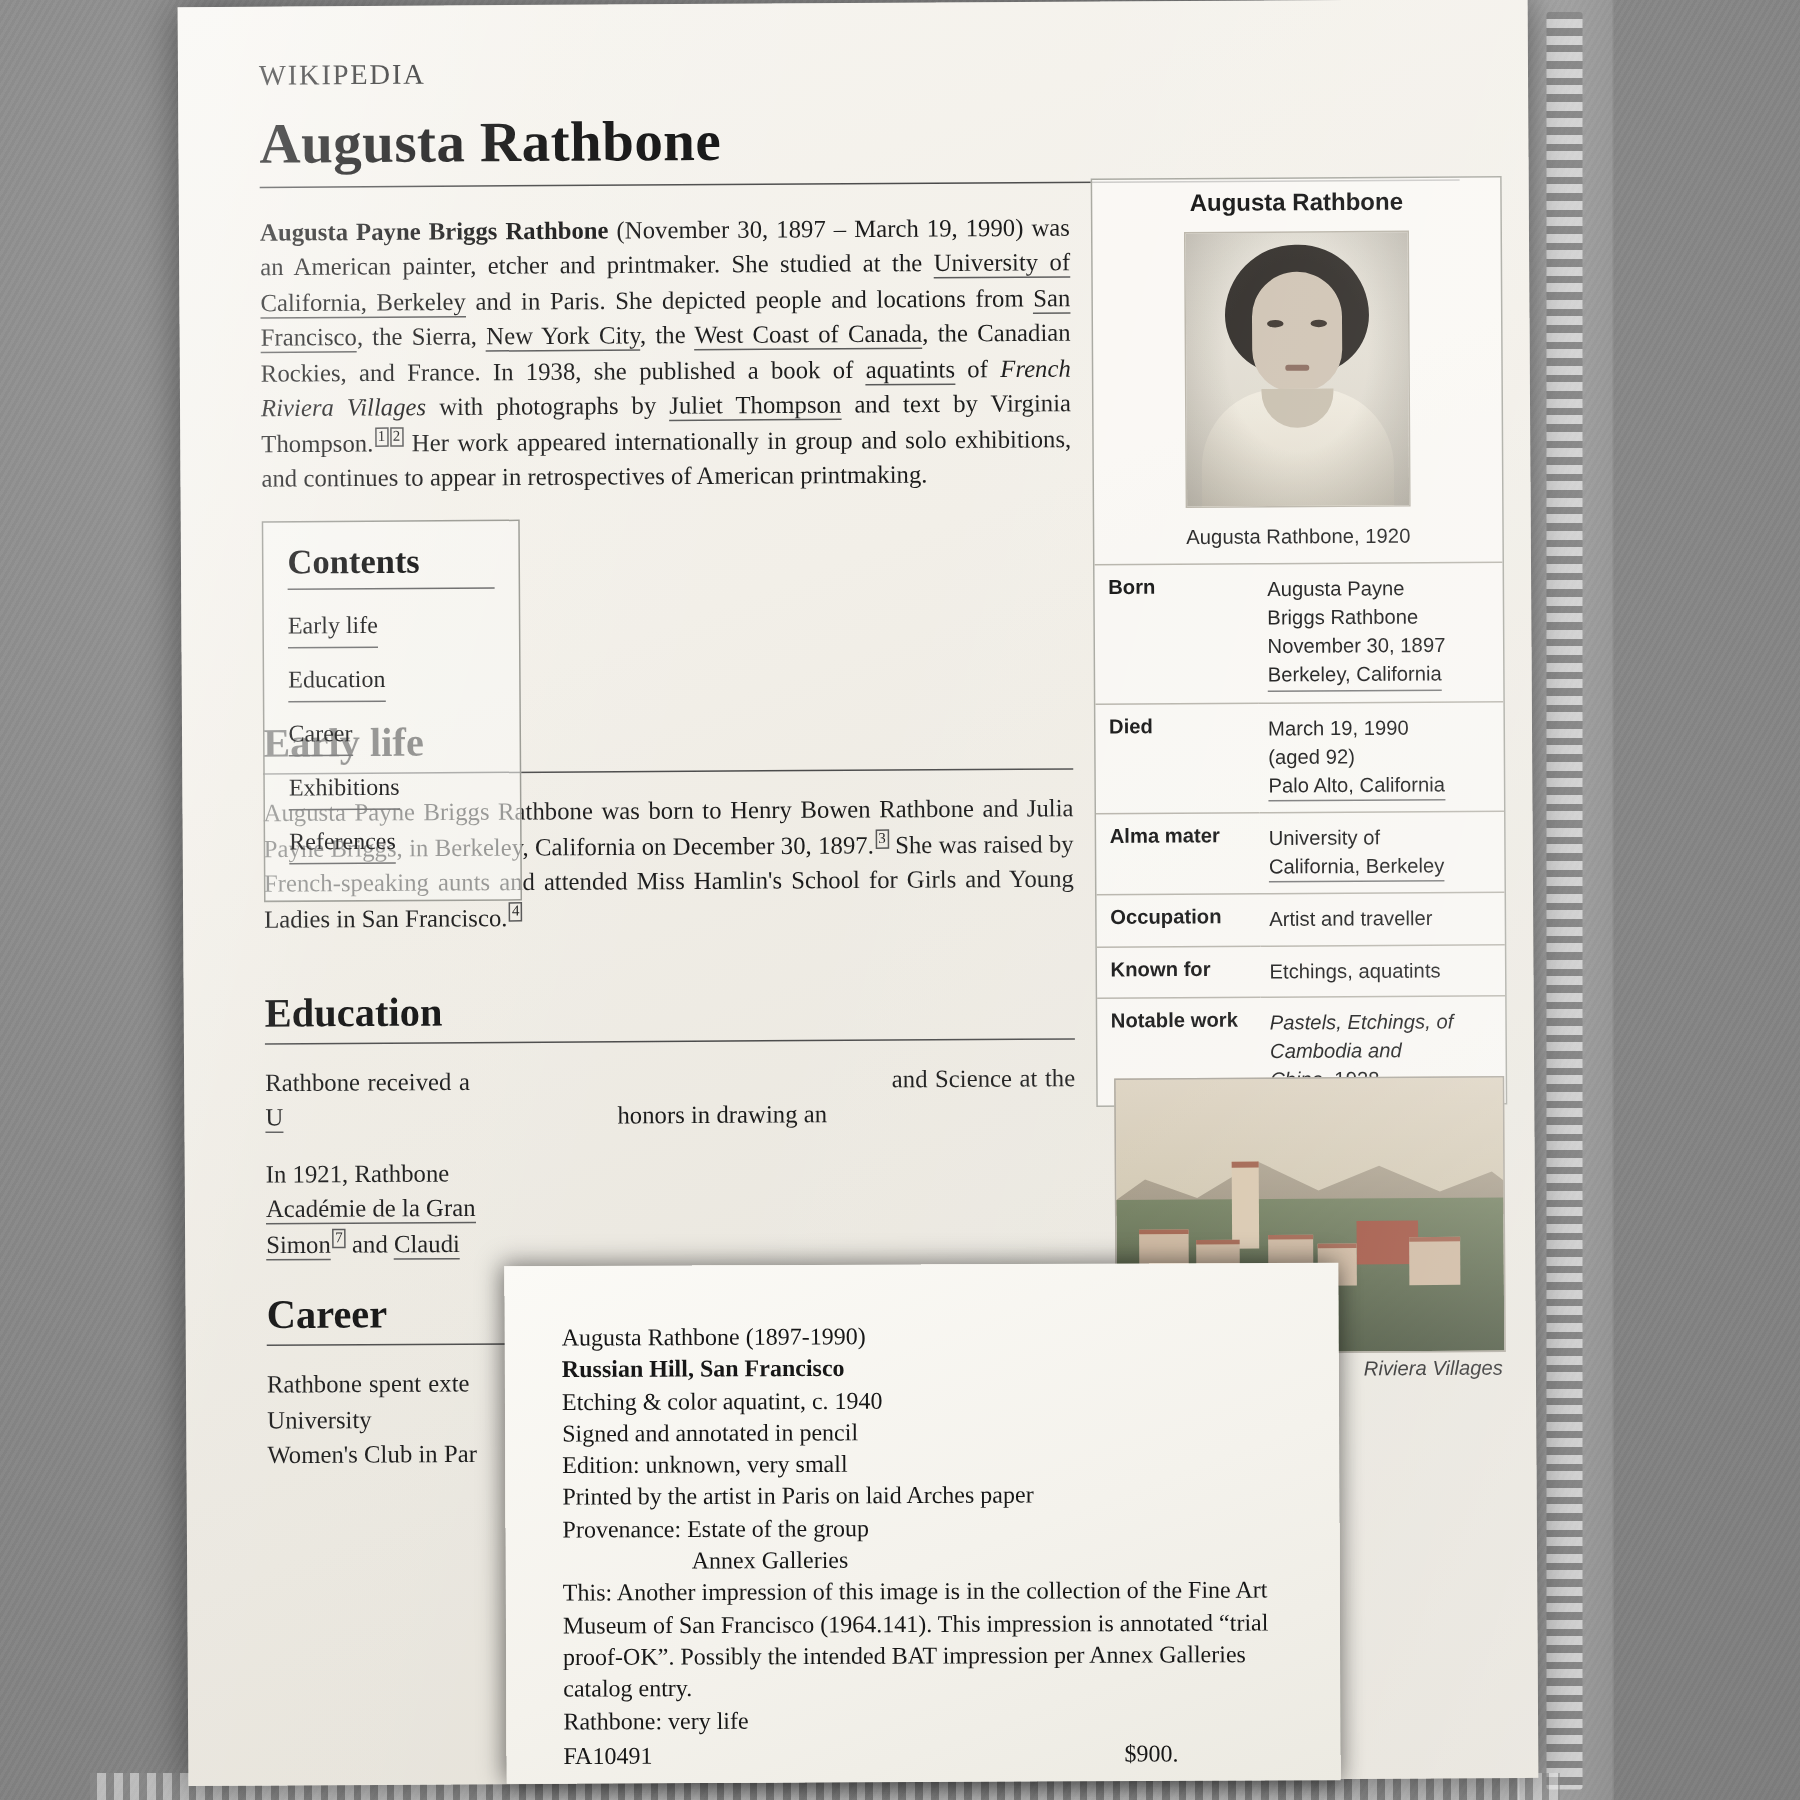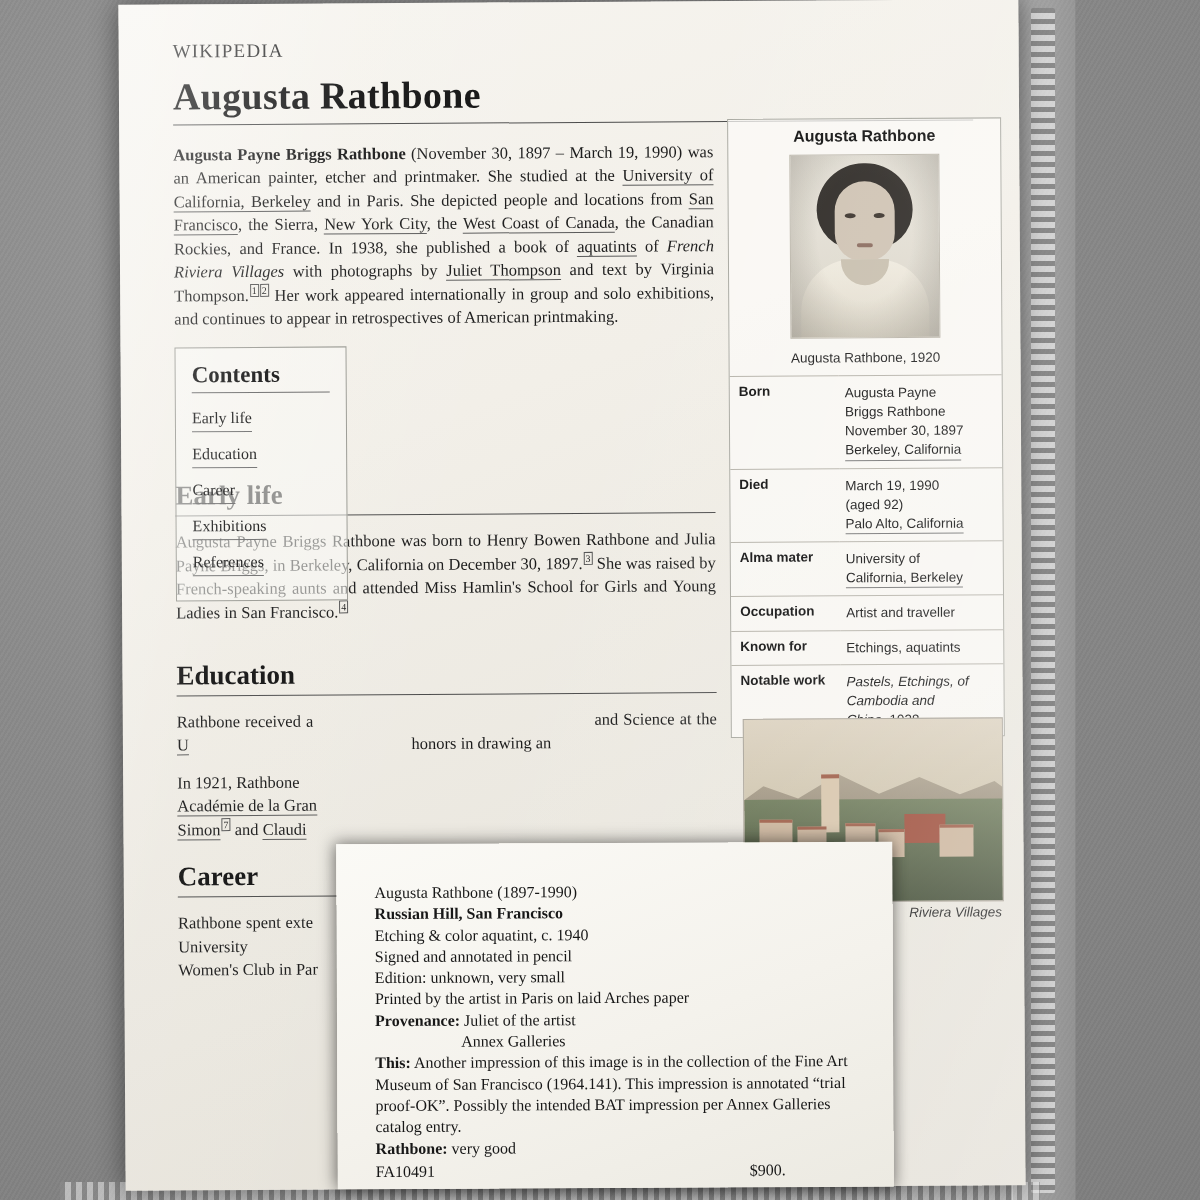--- a/index.html
+++ b/index.html
@@ -369,21 +369,21 @@
     box-shadow: -3px -3px 16px rgba(0,0,0,0.35), 2px 4px 14px rgba(0,0,0,0.30);
     transform: rotate(-0.25deg);
     z-index: 60;
     font-family: "Liberation Serif", serif;
     color: #171717;
     padding: 38px 30px 0 38px;
     box-sizing: border-box;
     overflow: hidden;
   }
   #card .ln { font-size: 16px; line-height: 1.33; }
-  #card .ln b { font-weight: bold; }
+  #card .ln b { font-weight: normal; }
   #card .indent { padding-left: 86px; }
   #card .note { line-height: 1.34; }
   #card .foot {
     display: flex;
     justify-content: space-between;
     margin-top: 4px;
     font-size: 16px;
   }
   #card .foot .price { padding-right: 78px; }
 </style>
@@ -507,28 +507,28 @@
 
 <div id="card">
   <div class="ln">Augusta Rathbone (1897-1990)</div>
   <div class="ln" style="font-weight:bold">Russian Hill, San Francisco</div>
   <div class="ln">Etching &amp; color aquatint, c. 1940</div>
   <div class="ln">Signed and annotated in pencil</div>
   <div class="ln">Edition: unknown, very small</div>
   <div class="ln">Printed by the artist in Paris on laid Arches paper</div>
   <div class="ln">
     <b>Provenance:</b>
-    <span>Juliet of the artist</span>
+    <span>Estate of the group</span>
   </div>
   <div class="ln indent">Annex Galleries</div>
   <div class="ln note">
     <b>This:</b>
     <span>Another impression of this image is in the collection of the Fine Art Museum of San Francisco (1964.141). This impression is annotated “trial proof-OK”. Possibly the intended BAT impression per Annex Galleries catalog entry.</span>
   </div>
   <div class="ln">
     <b>Rathbone:</b>
-    <span>very good</span>
+    <span>very life</span>
   </div>
   <div class="foot">
     <span>FA10491</span>
     <span class="price">$900.</span>
   </div>
 </div>
 
 </body></html>

